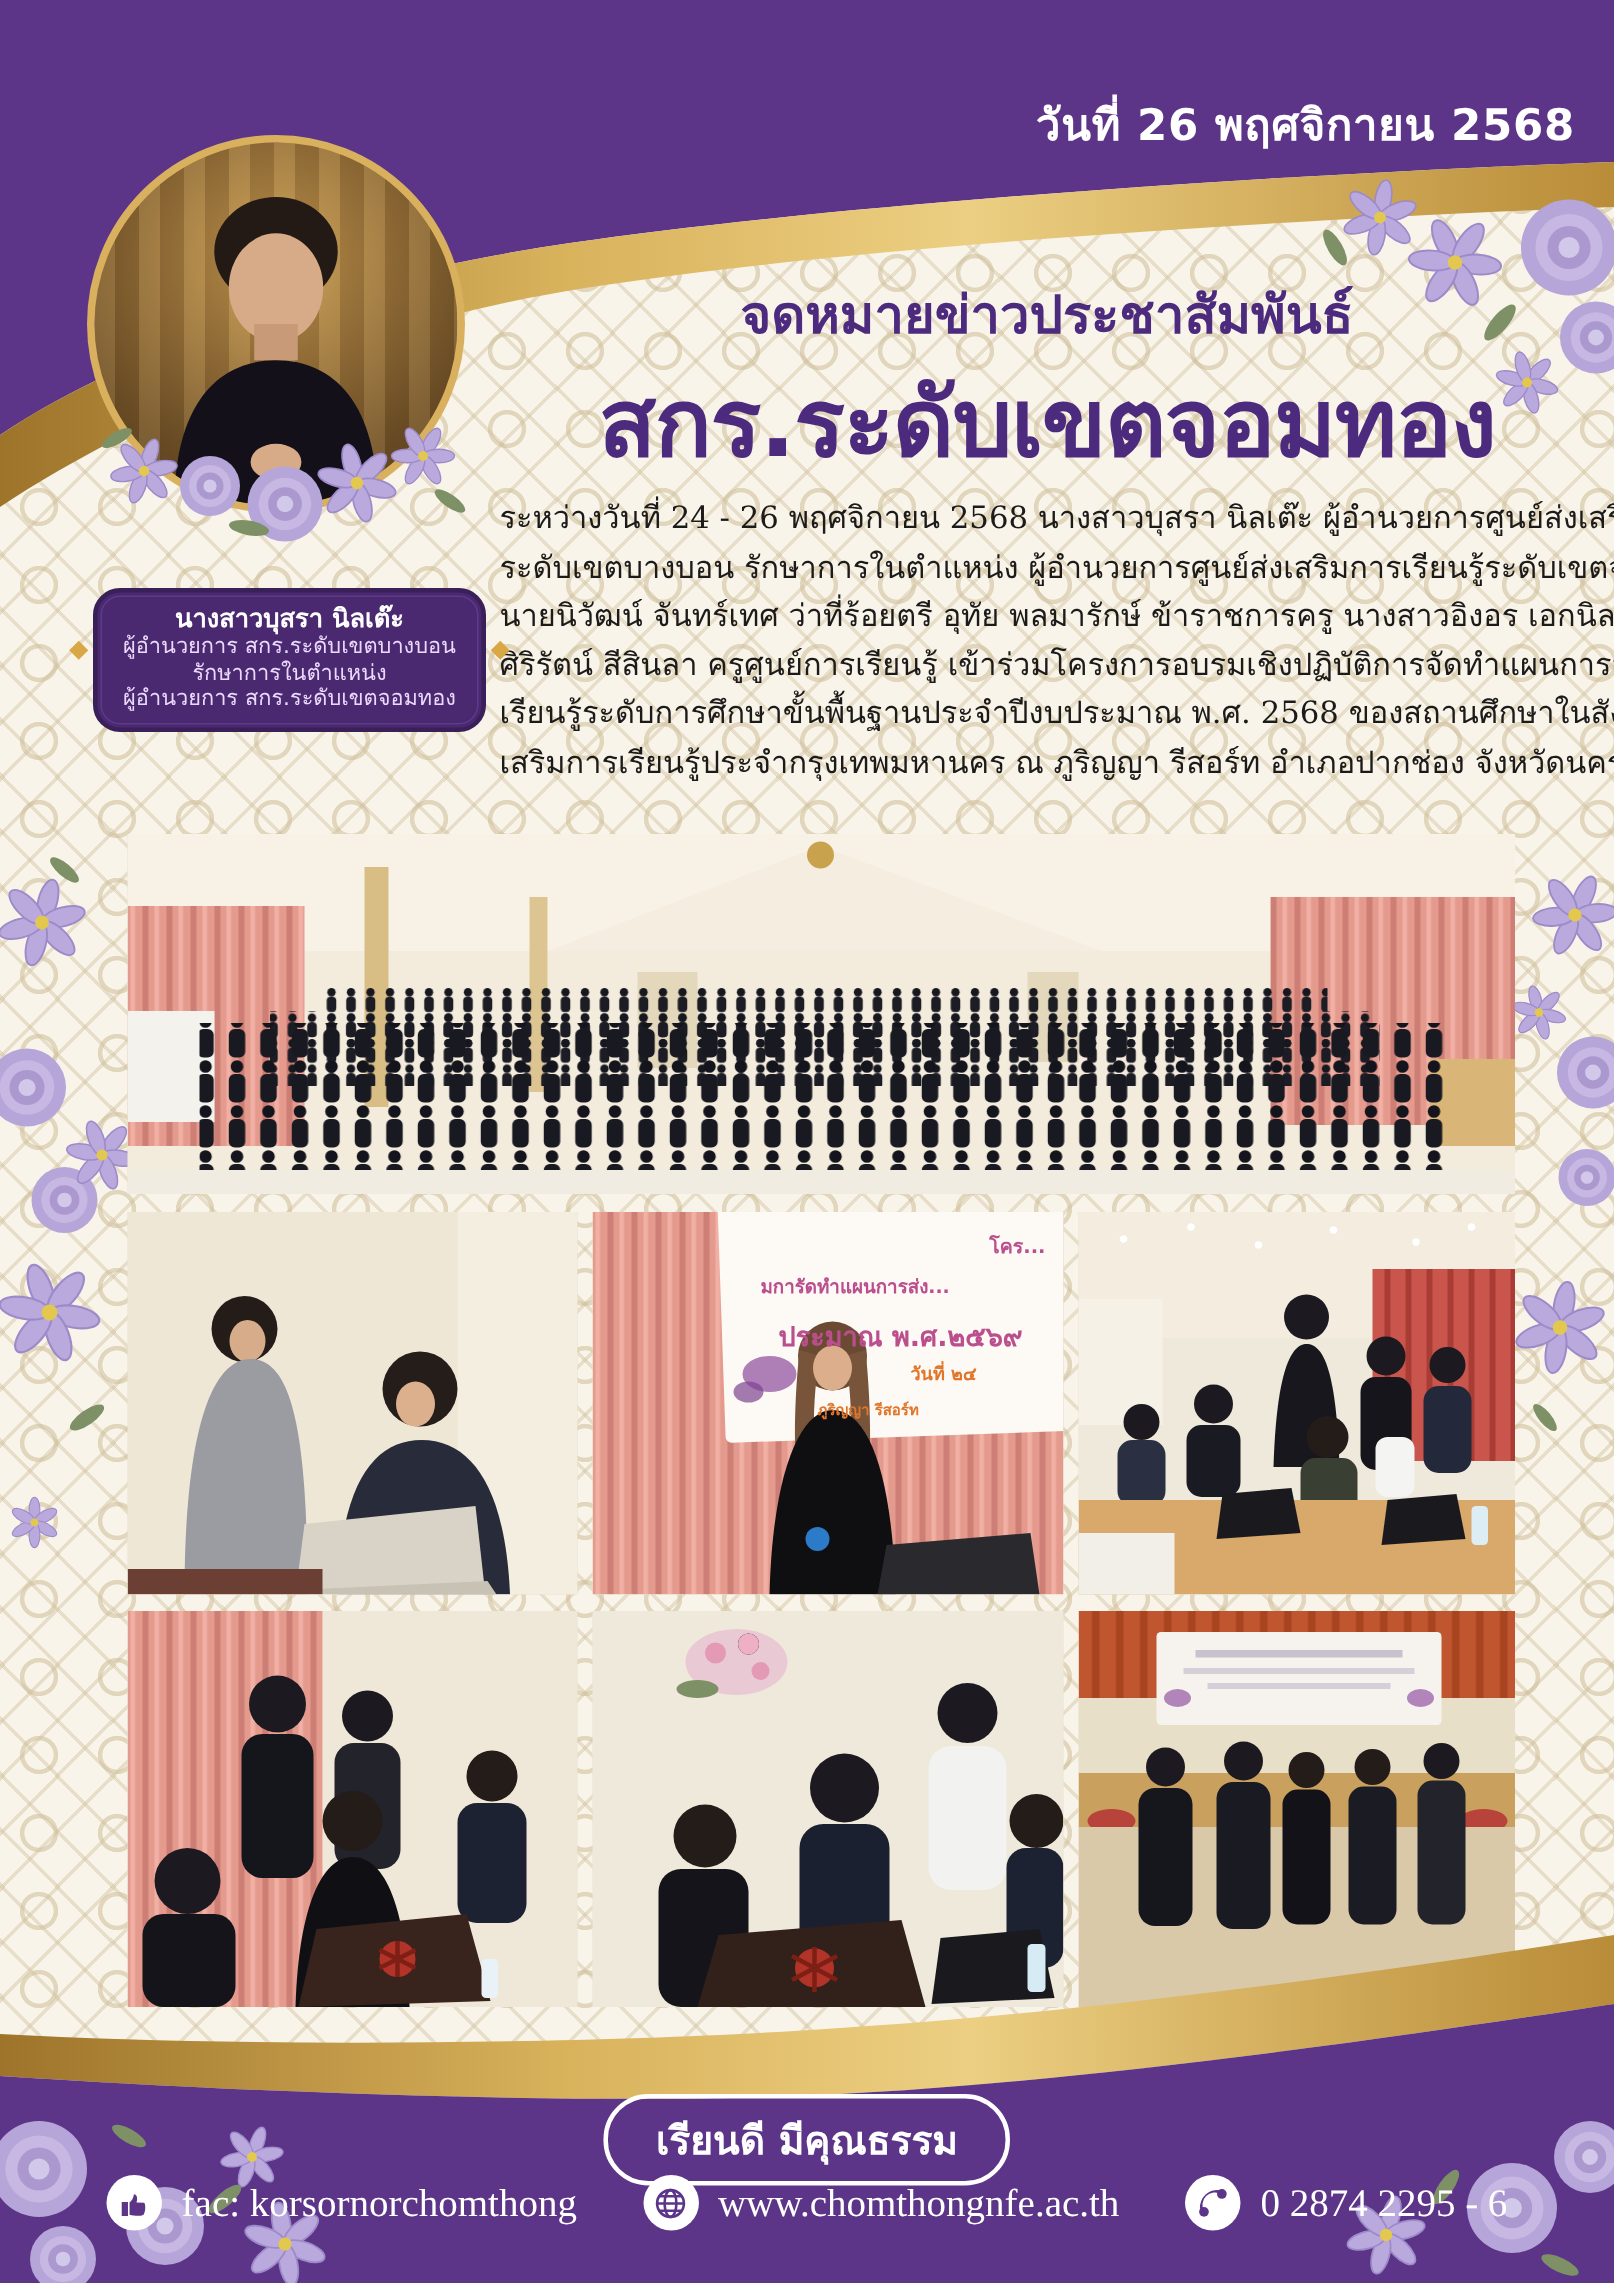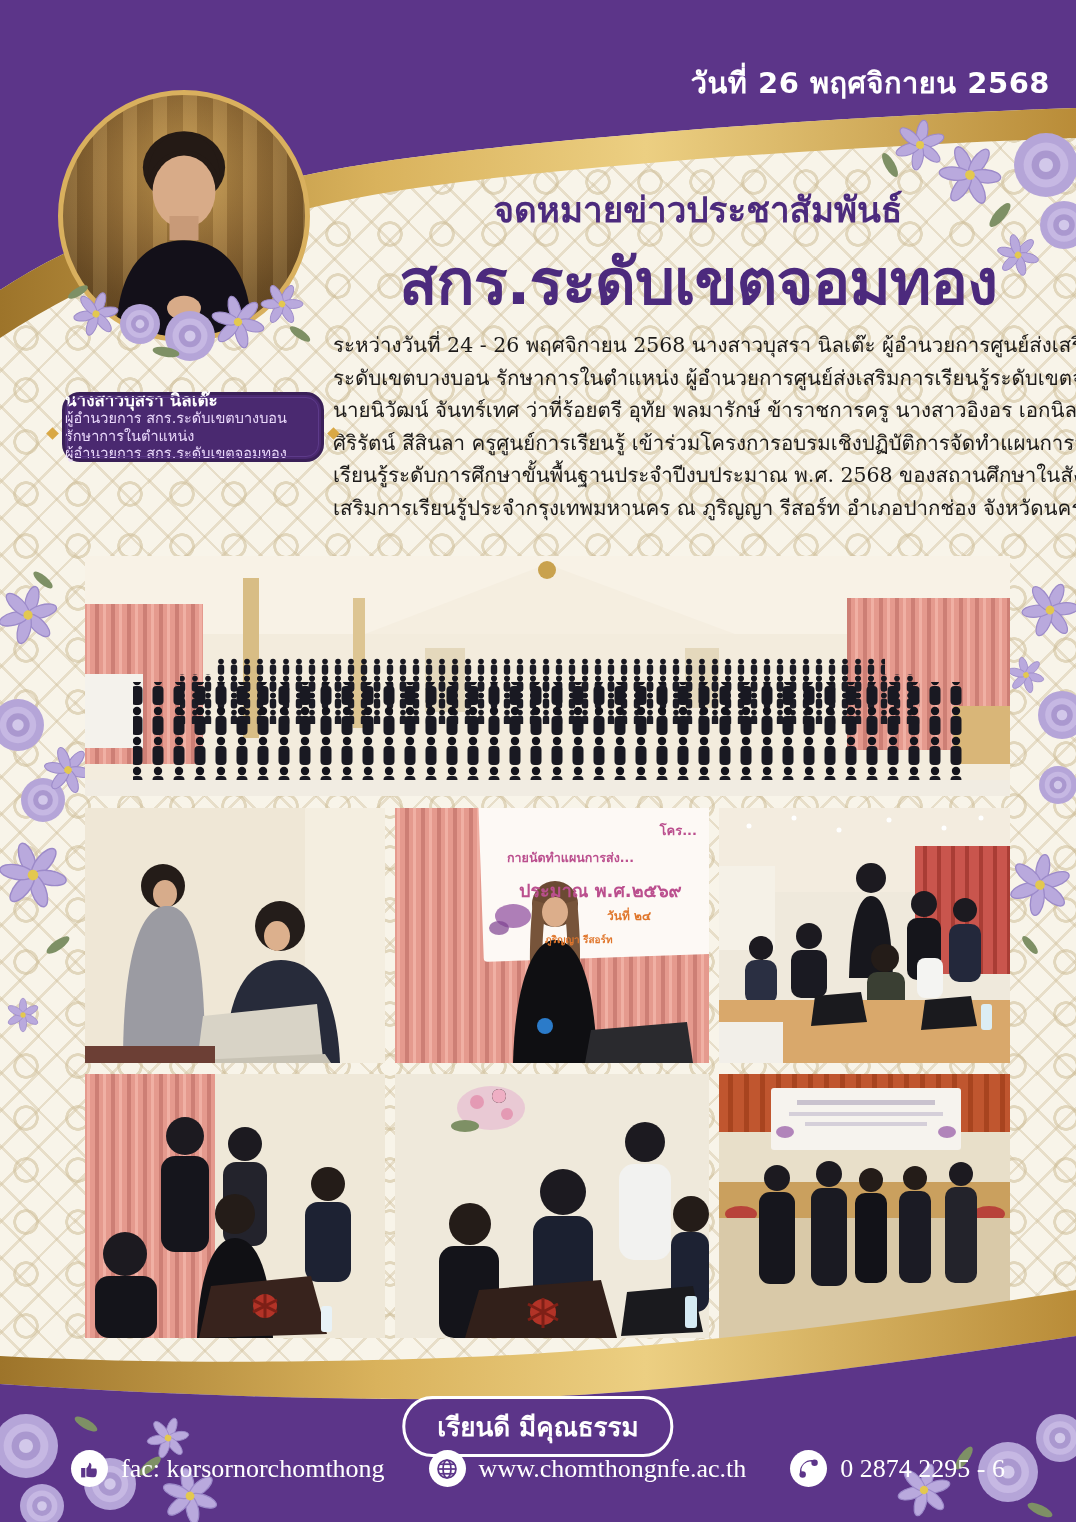--- a/index.html
+++ b/index.html
@@ -36,23 +36,23 @@
 
   
   .portrait{left:58px;top:90px;width:252px;height:252px;border-radius:50%;
     border:5px solid #d9b05e;box-sizing:border-box;overflow:hidden;z-index:4;
     background:
       repeating-linear-gradient(90deg, rgba(255,220,150,.12) 0 14px, rgba(60,35,10,.12) 14px 30px),
       radial-gradient(circle at 50% 32%, #c79c51 0%, #97713a 38%, #6f5128 68%, #553d1e 100%);}
   .portrait svg{width:100%;height:100%;}
 
   
-  .plate{left:62px;top:392px;width:262px;height:70px;z-index:4;background:#4a2970;
+  .plate{left:62px;top:392px;width:262px;height:96px;z-index:4;background:#4a2970;
     border:3px solid #3a2058;border-radius:18px;box-sizing:border-box;
-    display:flex;flex-direction:column;align-items:flex-start;justify-content:center;}
+    display:flex;flex-direction:column;align-items:center;justify-content:center;}
   .plate::after{content:"";position:absolute;inset:2px;border:1.5px solid #5d3a8a;border-radius:13px;pointer-events:none;}
   .plate .diamond{position:absolute;width:9px;height:9px;background:#d9a845;transform:rotate(45deg);top:34px;}
   .plate .d-left{left:-17px;} .plate .d-right{right:-17px;}
   .plate .p-name{color:#ffffff;font-size:17px;font-weight:700;line-height:19px;white-space:nowrap;}
   .plate .p-line{color:#ead9fb;font-size:14.5px;line-height:17.5px;white-space:nowrap;}
 
   
   .photo{position:absolute;z-index:2;overflow:hidden;background:#e9e2d2;}
   .photo svg{width:100%;height:100%;}
   .ph-main {left:85px; top:556px; width:925px;height:240px;}
@@ -226,21 +226,21 @@
       <ellipse cx="104" cy="120" rx="10" ry="7" fill="#7d4390" opacity=".7"></ellipse>
       <circle cx="160" cy="96" r="23" fill="#6b4a33"></circle>
       <path d="M138,92 C132,150 136,190 140,210 L152,208 C146,170 146,120 152,96 Z" fill="#77543a"></path>
       <path d="M182,92 C188,150 184,190 180,210 L168,208 C174,170 174,120 168,96 Z" fill="#77543a"></path>
       <ellipse cx="160" cy="104" rx="13" ry="15" fill="#dcae8b"></ellipse>
       <path d="M118,255 C120,175 138,132 160,132 C184,132 200,175 202,255 Z" fill="#0f0f12"></path>
       <circle cx="150" cy="218" r="8" fill="#2b7bc9"></circle>
       <polygon points="196,222 292,214 298,255 190,255" fill="#2a2a2e"></polygon>
     </svg>
     <span class="b-line bf0">โคร...</span>
-    <span class="b-line bf1">กายนัดทำแผนการส่ง...</span>
+    <span class="b-line bf1">มการัดทำแผนการส่ง...</span>
     <span class="b-line bf2">ประมาณ พ.ศ.๒๕๖๙</span>
     <span class="b-line bf3">วันที่ ๒๔</span>
     <span class="b-line bf4">ภูริญญา รีสอร์ท</span>
   </div>
 
   <div class="photo ph-r1p3">
     <svg viewBox="0 0 291 255" preserveAspectRatio="none">
       <rect width="291" height="255" fill="#efe9dc"></rect>
       <rect width="291" height="84" fill="#f3ecdf"></rect>
       <circle cx="30" cy="18" r="2.5" fill="#ffffff"></circle>

